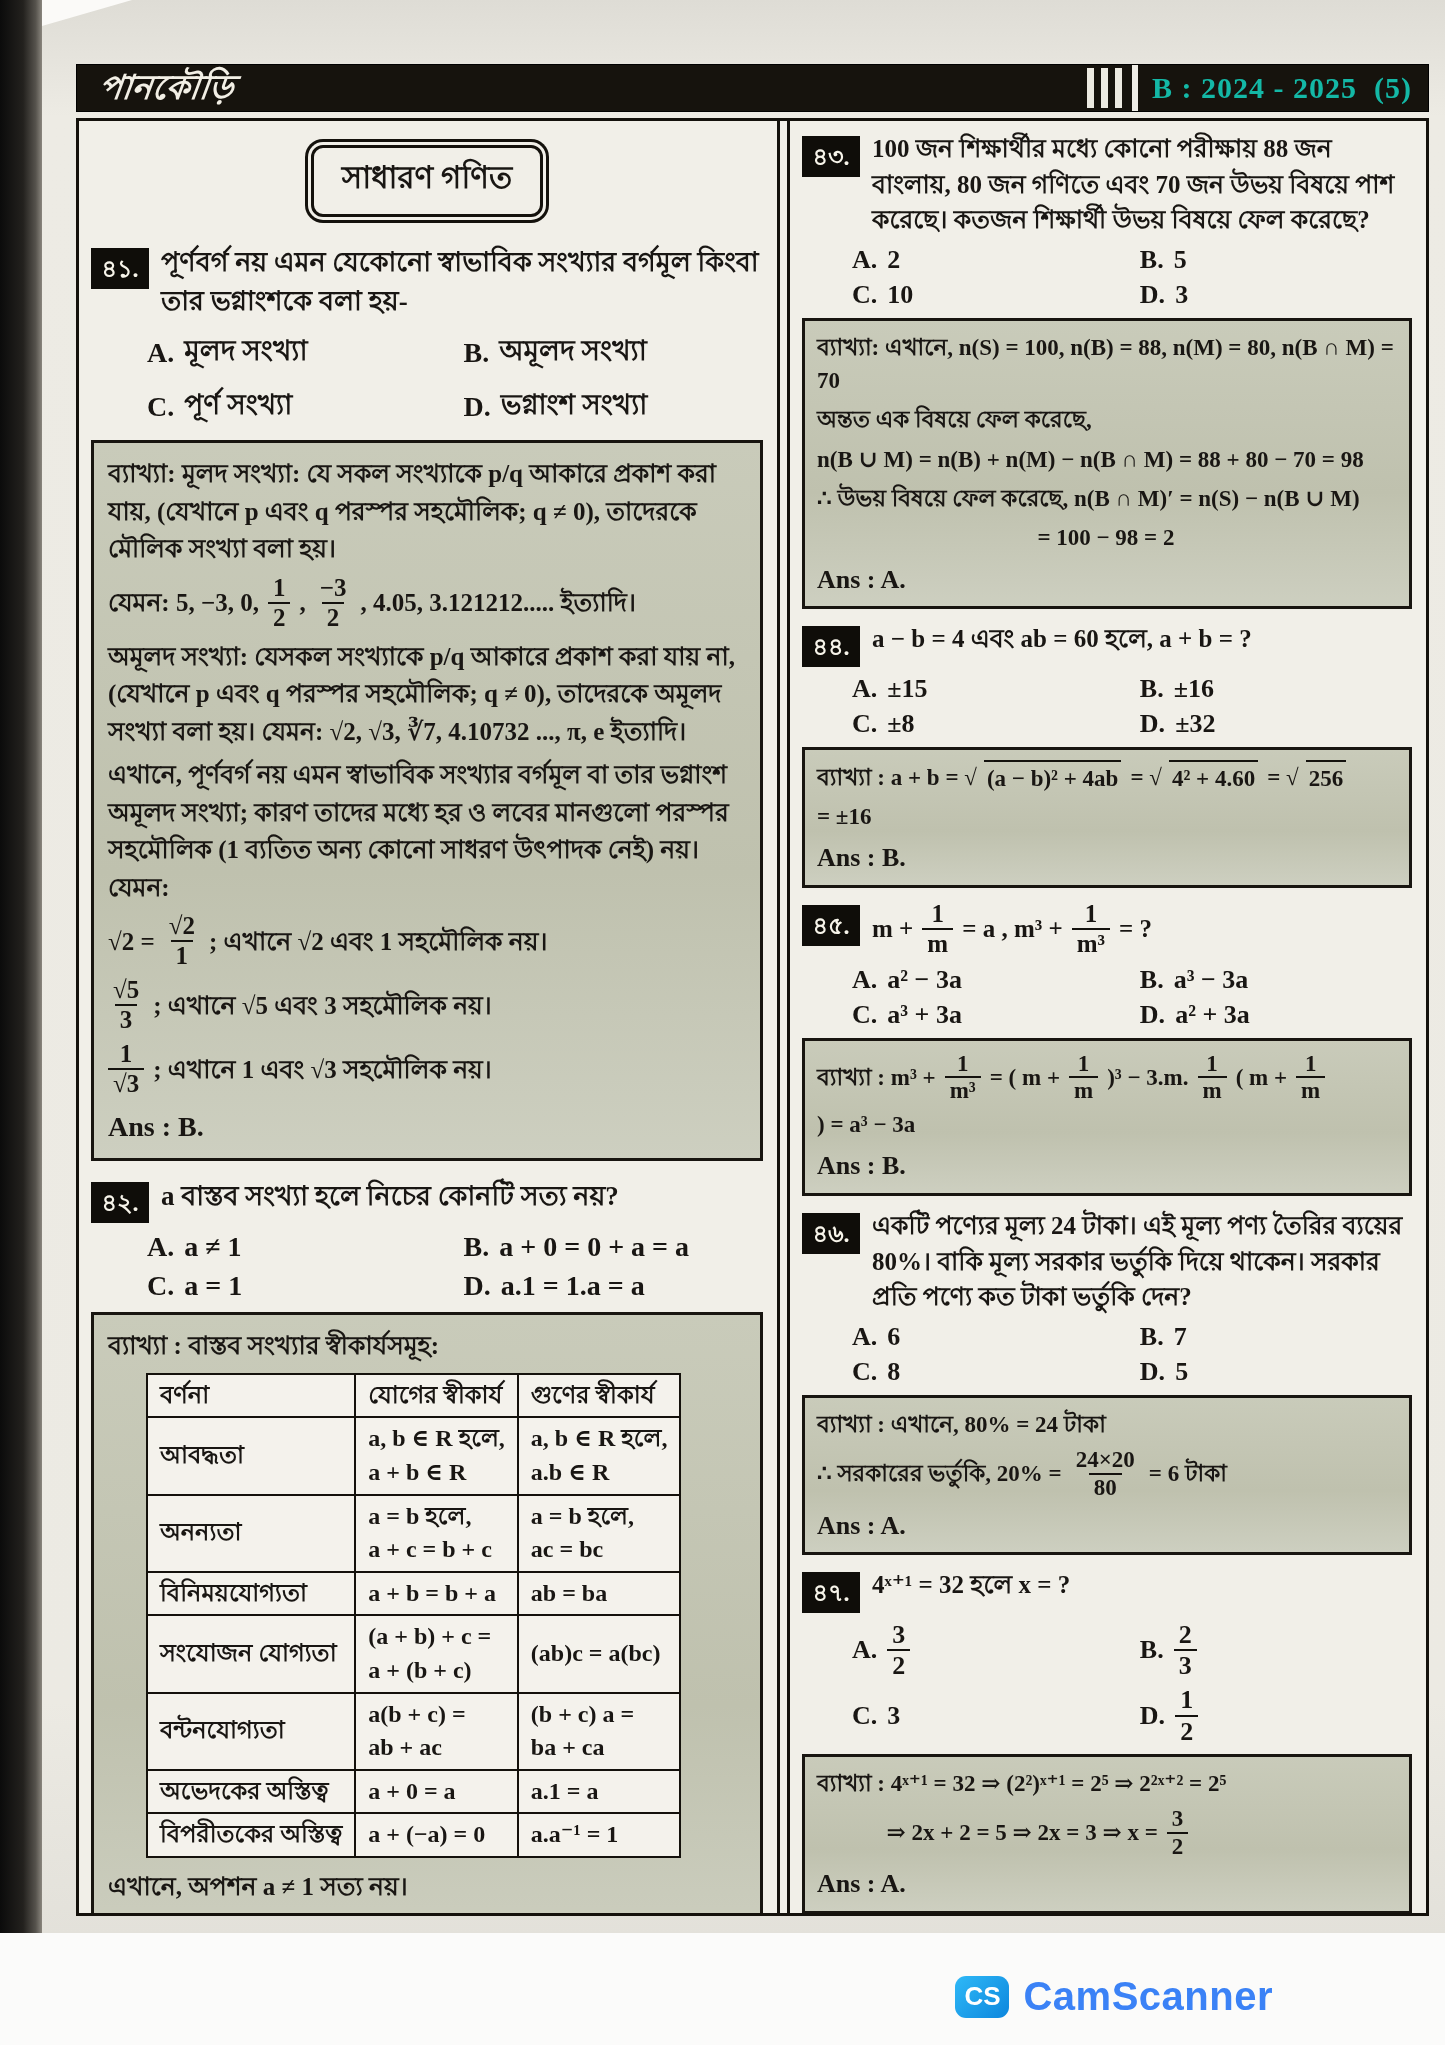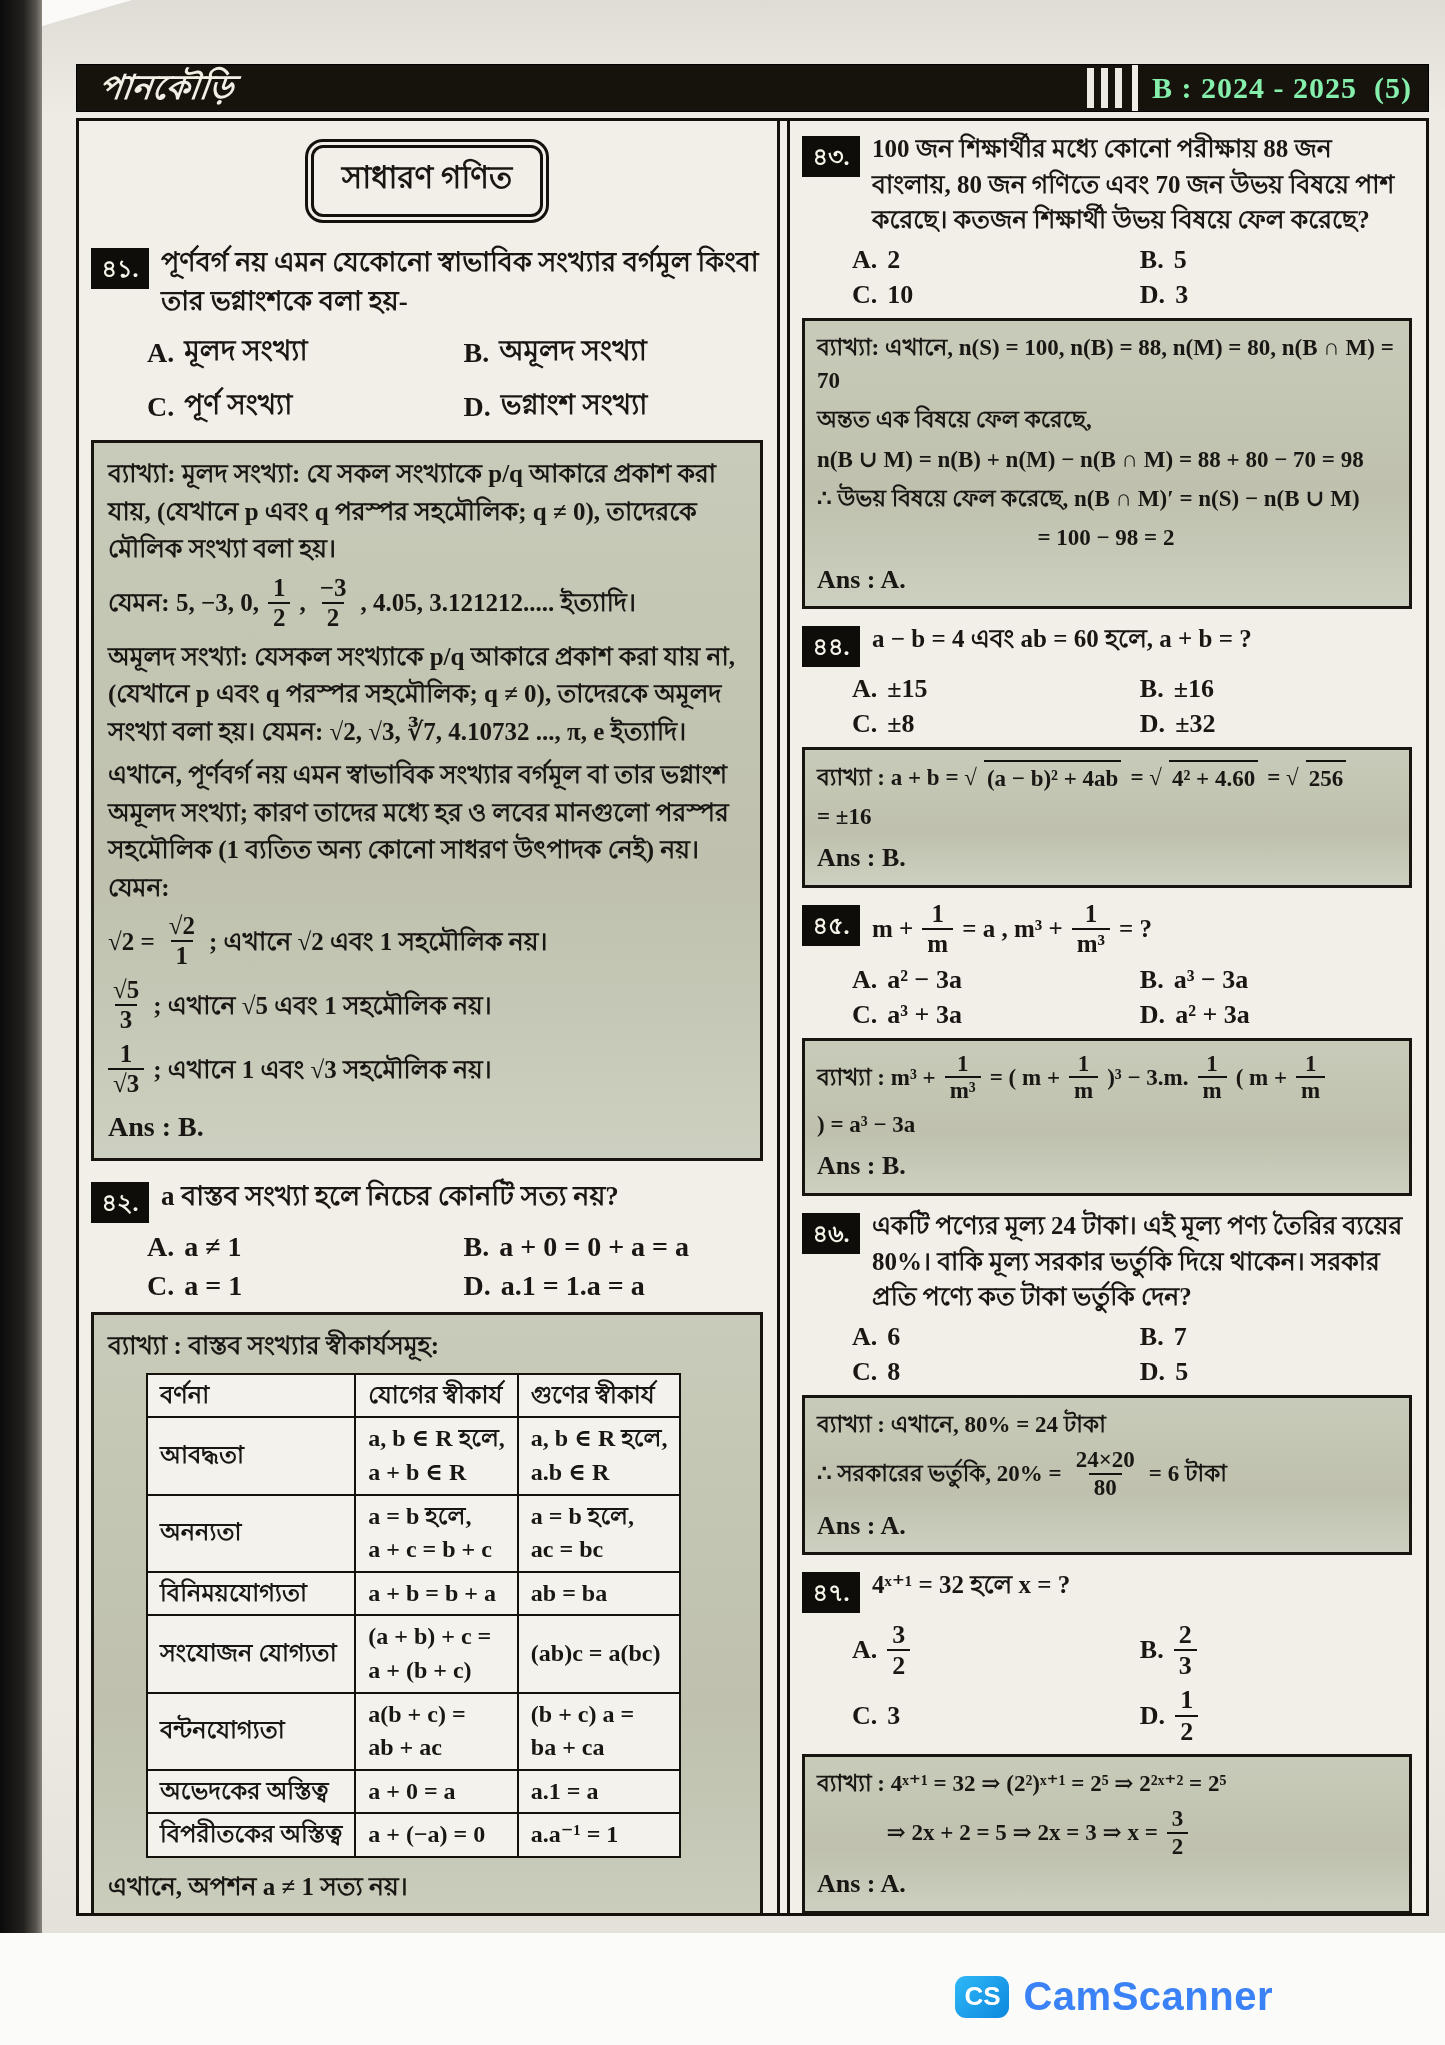--- a/index.html
+++ b/index.html
@@ -15,21 +15,21 @@
 
   
   .masthead{margin:64px 16px 6px 34px;height:46px;background:#16130d;display:flex;
     align-items:stretch;justify-content:space-between;border:1px solid #000;}
   .brand{color:#f2efe5;font:italic 700 34px/46px "Liberation Serif",serif;
     transform:skewX(-7deg);padding-left:22px;}
   .mast-right{display:flex;align-items:stretch;}
   .bars{display:flex;align-items:center;gap:7px;padding:0 10px;}
   .bars i{display:block;width:7px;height:40px;background:#eceae1;}
   .gapw{width:6px;background:#efede6;}
-  .edition{color:#86efac;font:700 30px/46px "Liberation Serif",serif;
+  .edition{color:#14b8a6;font:700 30px/46px "Liberation Serif",serif;
     letter-spacing:1px;padding:0 16px 0 14px;white-space:pre;}
 
   
   .content{margin:0 16px 0 34px;height:1792px;border:3.5px solid #14110c;display:flex;
     background:#f1efe8;overflow:hidden;}
   .col{overflow:hidden;}
   .col-left{width:676px;padding:8px 12px 0 10px;}
   .divider{width:7px;border-left:3px solid #14110c;border-right:3px solid #14110c;}
   .col-right{flex:1;padding:6px 12px 0 10px;}
 
@@ -156,21 +156,21 @@
                   <span class="fn">√2</span>
                   <span class="fd">1</span>
                 </span>
               <span>; এখানে √2 এবং 1 সহমৌলিক নয়।</span>
             </div>
             <div class="xl mline">
               <span class="fr">
                   <span class="fn">√5</span>
                   <span class="fd">3</span>
                 </span>
-              <span>; এখানে √5 এবং 1 সহমৌলিক নয়।</span>
+              <span>; এখানে √5 এবং 3 সহমৌলিক নয়।</span>
             </div>
             <div class="xl mline">
               <span class="fr">
                   <span class="fn">1</span>
                   <span class="fd">√3</span>
                 </span>
               <span>; এখানে 1 এবং √3 সহমৌলিক নয়।</span>
             </div>
             <div class="ans">Ans : B.</div>
           </div>

